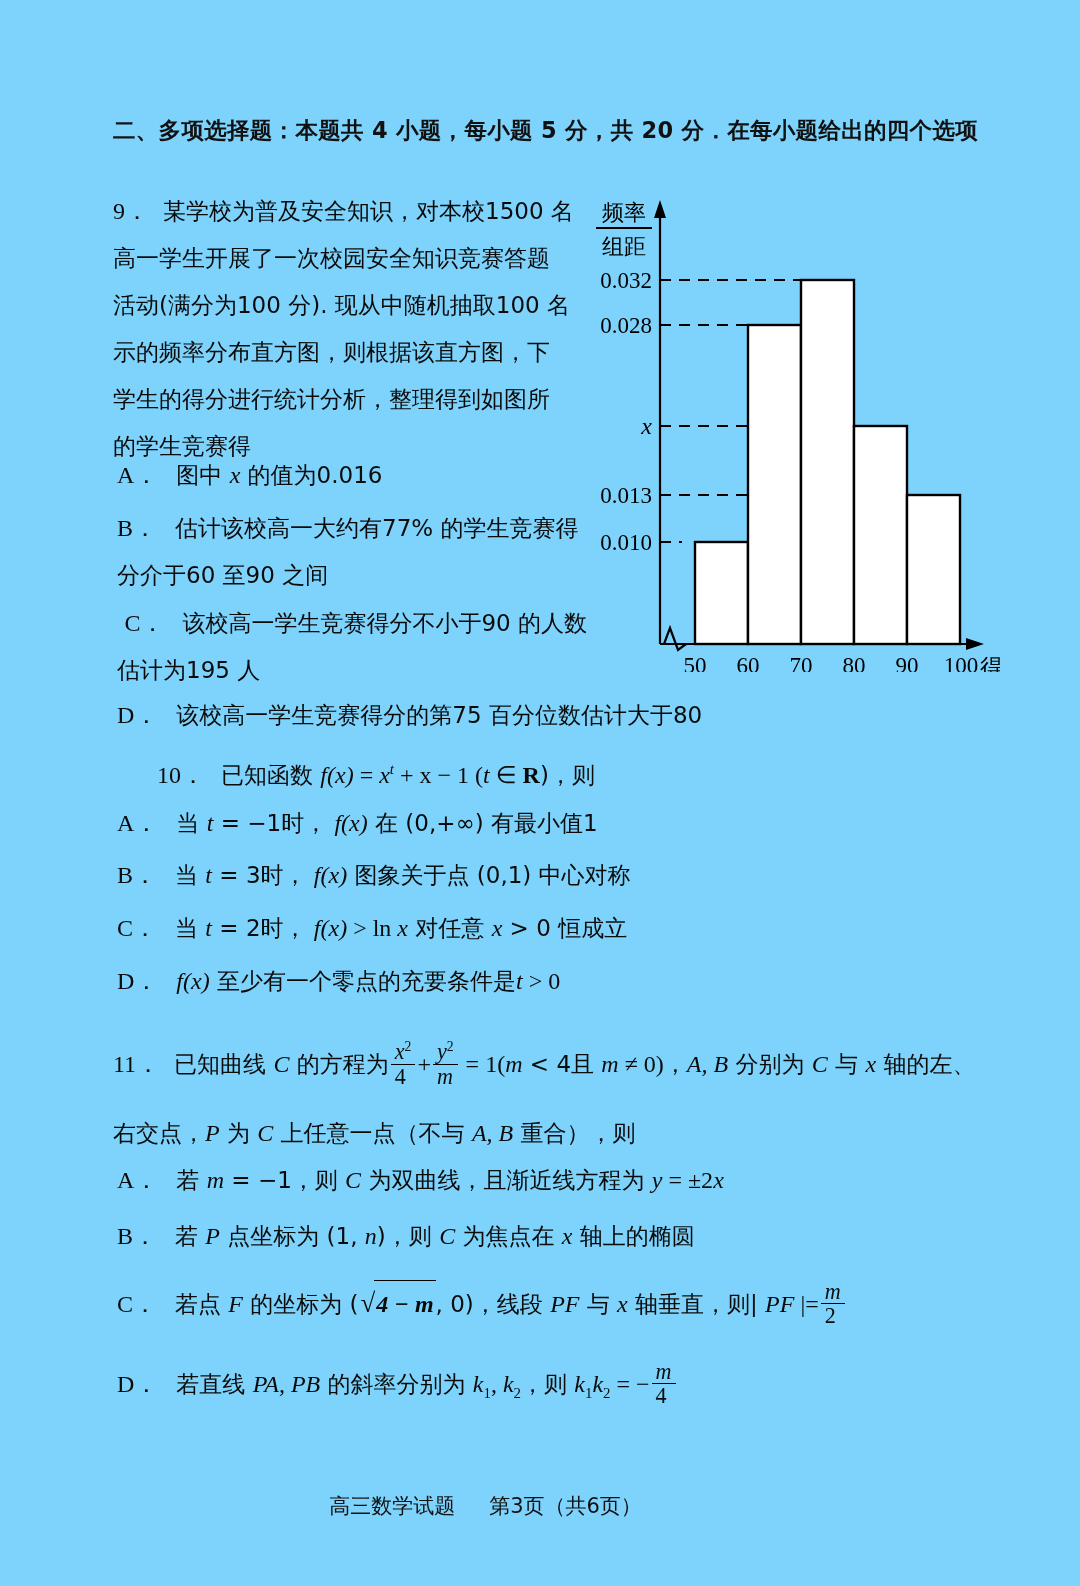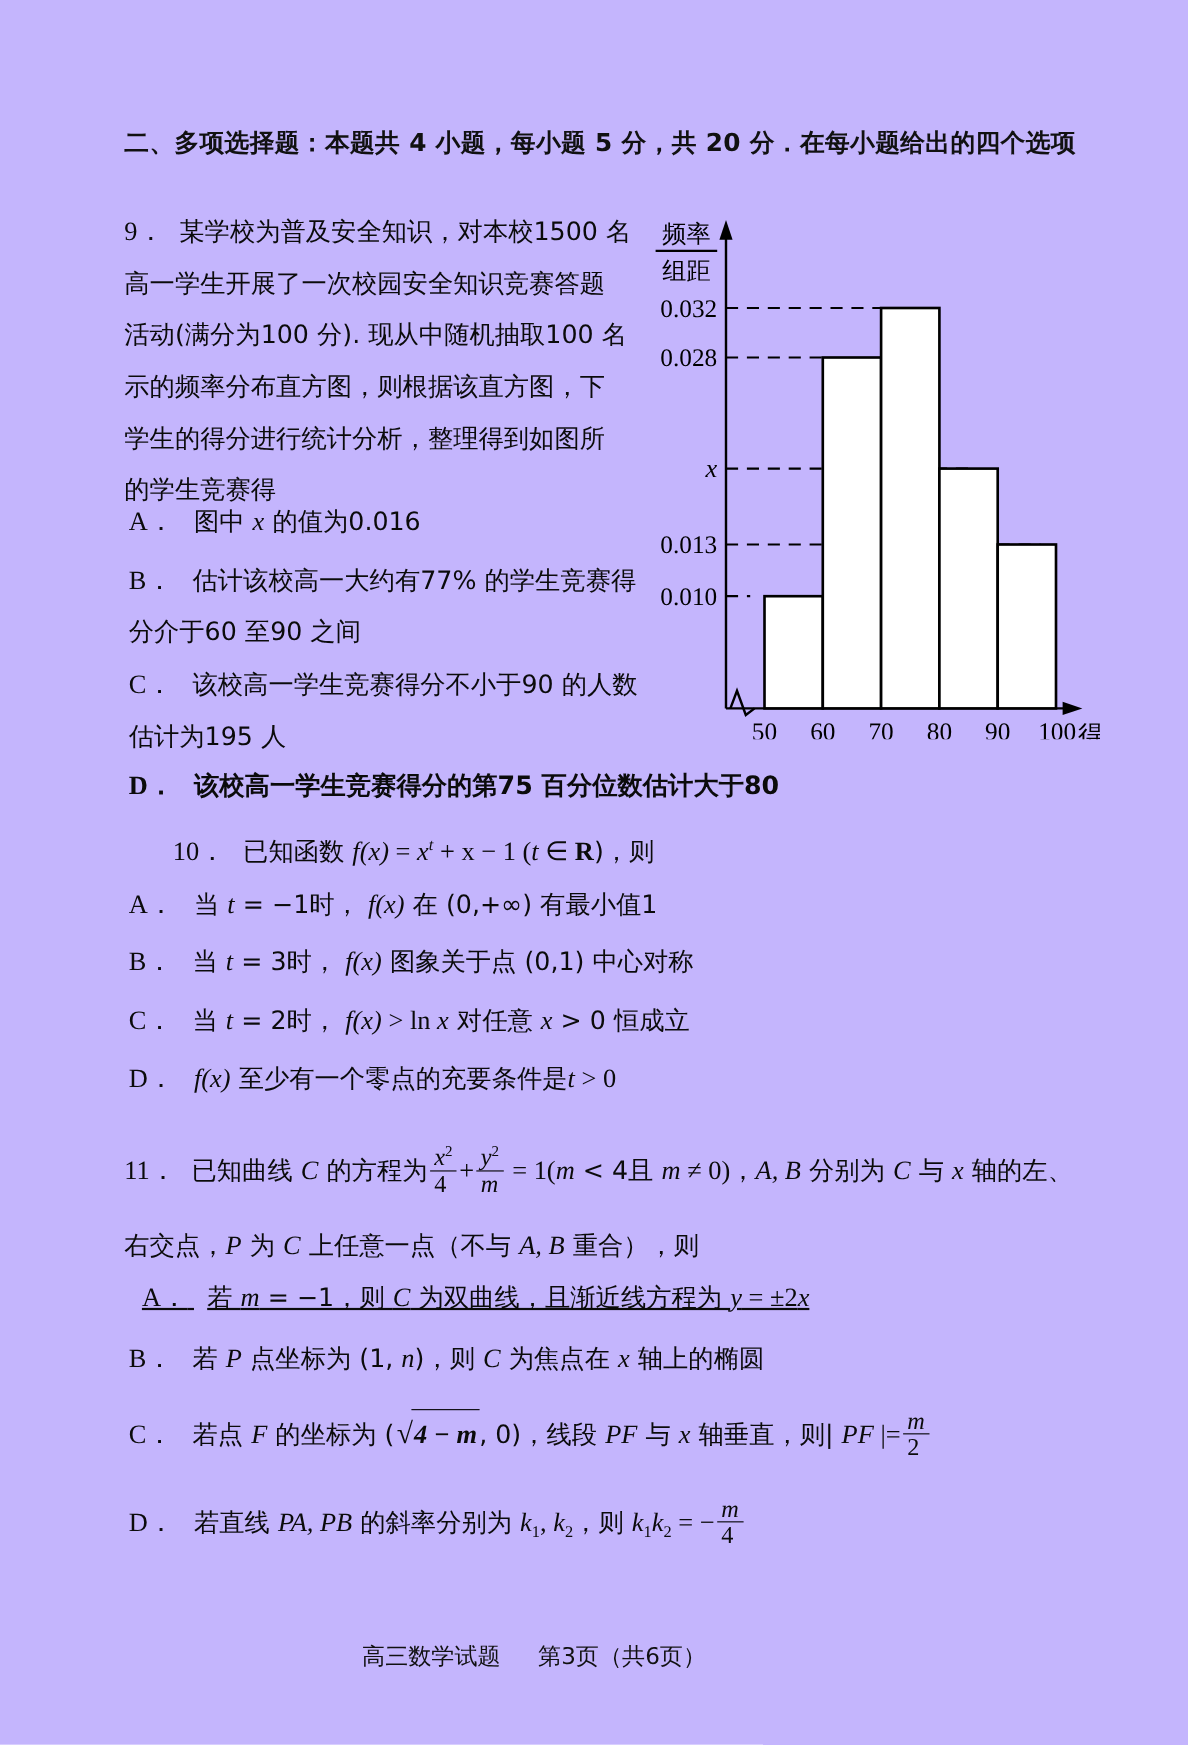--- a/index.html
+++ b/index.html
@@ -11,21 +11,21 @@
     width: 1080px;
     height: 1586px;
     position: relative;
     font-family: "Liberation Serif", "DejaVu Serif", serif;
     color: #000000;
     overflow: hidden;
   }
   .page {
     position: absolute;
     inset: 0;
-    background: #c4b5fd;
+    background: #7dd3fc;
   }
 
   
   .section-head {
     position: absolute;
     left: 113px;
     top: 112px;
     width: 880px;
     font-family: "DejaVu Sans", "Liberation Sans", sans-serif;
     font-weight: 700;
@@ -131,28 +131,28 @@
 
   <div class="qblock" style="left:117px; top:505px; width:470px;">
     <div style="white-space:nowrap;">
       <span class="num">B．</span>
       <span class="han" style="margin-left:12px;">估计该校高一大约有77% 的学生竞赛得</span>
     </div>
     <div class="han">分介于60 至90 之间</div>
   </div>
 
   <div class="qblock" style="left:117px; top:600px; width:470px;">
-    <div style="white-space:nowrap;">
+    <div style="white-space:nowrap;text-align:right;">
       <span class="num">C．</span>
       <span class="han" style="margin-left:12px;">该校高一学生竞赛得分不小于90 的人数</span>
     </div>
     <div class="han">估计为195 人</div>
   </div>
 
-  <div class="qtext" style="left:117px; top:692px;font-weight:bold;">
+  <div class="qtext" style="left:117px; top:692px;">
     <span class="num">D．</span>
     <span class="han" style="margin-left:12px;">该校高一学生竞赛得分的第75 百分位数估计大于80</span>
   </div>
 
   <div id="chart">
     <svg width="412" height="480" viewBox="0 0 412 480" xmlns="http://www.w3.org/2000/svg">
 
       <line x1="72" y1="452" x2="72" y2="22" stroke="#000" stroke-width="2.2"></line>
       <polygon points="72,8 66,26 78,26" fill="#000"></polygon>
 
@@ -221,21 +221,21 @@
 
   <div class="qtext" style="left:113px; top:1040px;">
     <span class="num">11．</span>
     <span class="han" style="margin-left:8px;">已知曲线 </span><i class="v">C</i><span class="han"> 的方程为</span><span class="frac"><span class="nu"><i class="v">x</i><sup class="e" style="font-style:normal;">2</sup></span><span class="de"><span class="num">4</span></span></span><span class="num">+</span><span class="frac"><span class="nu"><i class="v">y</i><sup class="e" style="font-style:normal;">2</sup></span><span class="de"><i class="v">m</i></span></span><span class="num"> = 1(</span><i class="v">m</i><span class="han"> &lt; 4且 </span><i class="v">m</i><span class="num"> ≠ 0)</span><span class="han">，</span><i class="v">A, B</i><span class="han"> 分别为 </span><i class="v">C</i><span class="han"> 与 </span><i class="v">x</i><span class="han"> 轴的左、</span>
   </div>
 
   <div class="qtext" style="left:113px; top:1110px;">
     <span class="han">右交点，</span><i class="v">P</i><span class="han"> 为 </span><i class="v">C</i><span class="han"> 上任意一点（不与 </span><i class="v">A, B</i><span class="han"> 重合），则</span>
   </div>
 
-  <div class="qtext" style="left:129px; top:1157px;text-decoration:underline;">
+  <div class="qtext" style="left:117px; top:1157px;">
     <span class="num">A．</span>
     <span class="han" style="margin-left:12px;">若 </span><i class="v">m</i><span class="han"> = −1，则 </span><i class="v">C</i><span class="han"> 为双曲线，且渐近线方程为 </span><i class="v">y</i><span class="num"> = ±2</span><i class="v">x</i>
   </div>
 
   <div class="qtext" style="left:117px; top:1213px;">
     <span class="num">B．</span>
     <span class="han" style="margin-left:12px;">若 </span><i class="v">P</i><span class="han"> 点坐标为 (1, </span><i class="v">n</i><span class="han">)，则 </span><i class="v">C</i><span class="han"> 为焦点在 </span><i class="v">x</i><span class="han"> 轴上的椭圆</span>
   </div>
 
   <div class="qtext" style="left:117px; top:1280px;">

